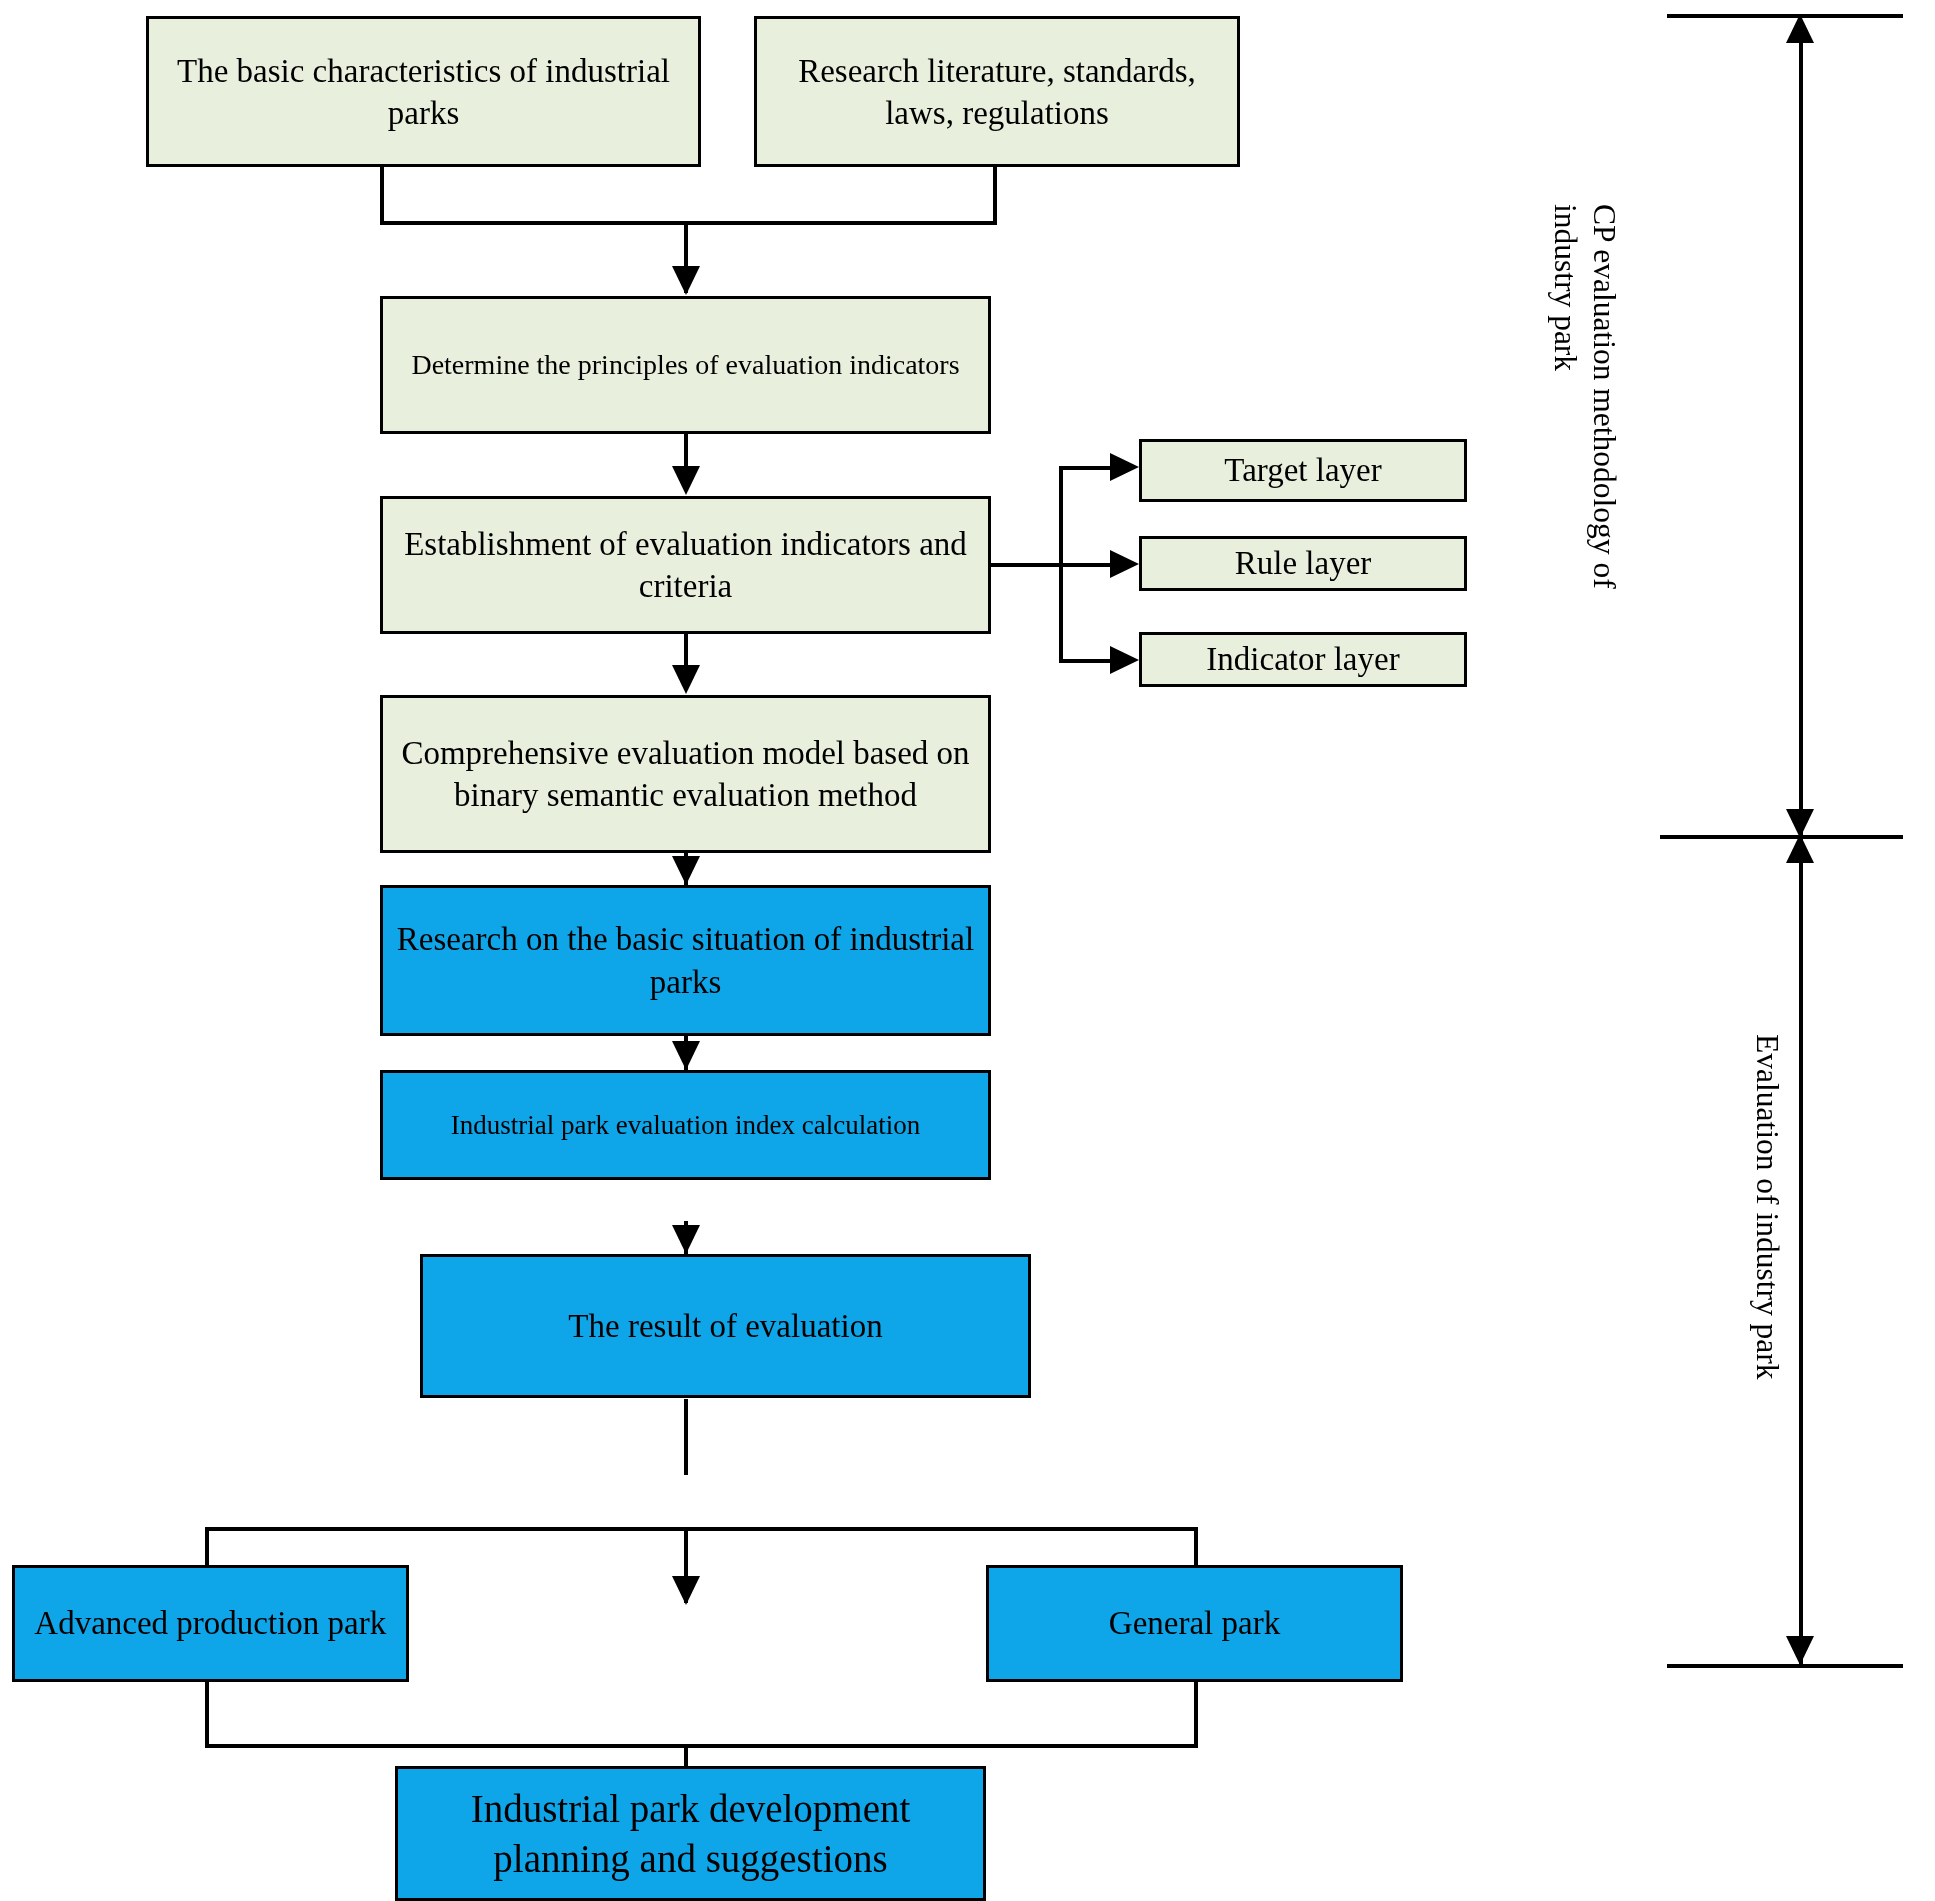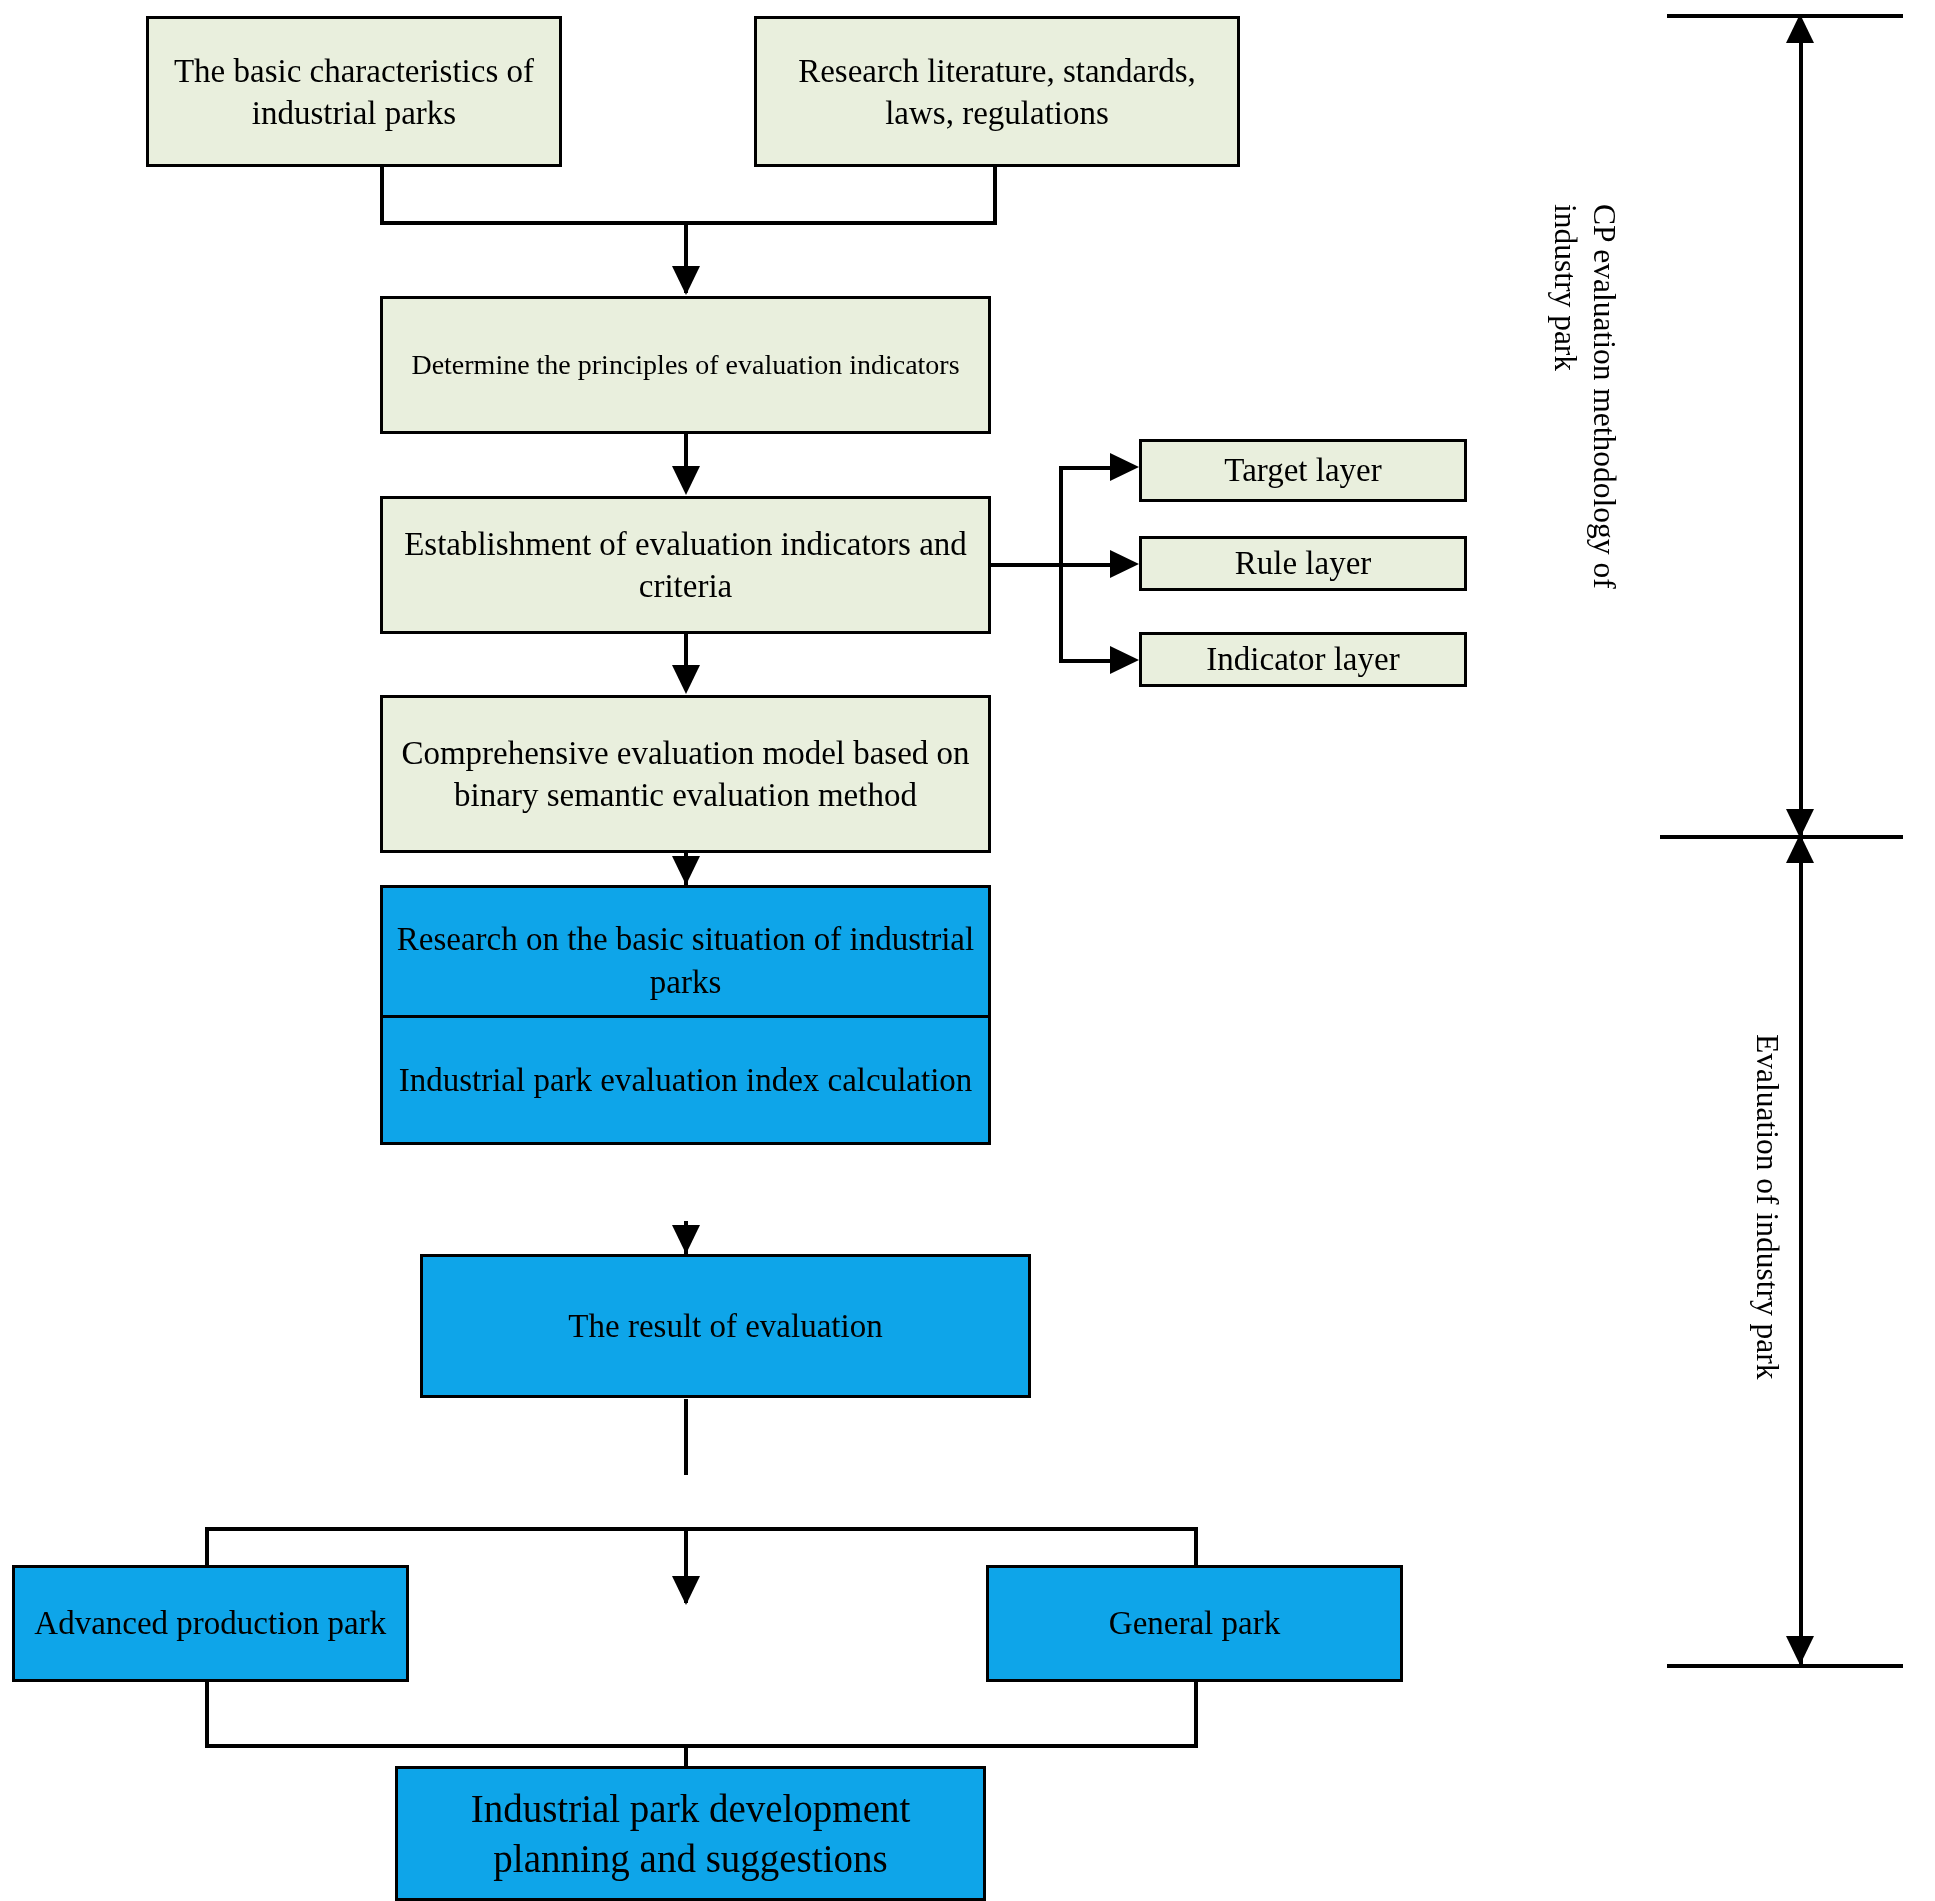--- a/index.html
+++ b/index.html
@@ -52,21 +52,21 @@
     text-align:center;
   }
   .sidebar-rule{position:absolute;background:#000;height:3.9px;}
   .sidebar-stem{position:absolute;background:#000;width:3.9px;}
 </style>
 </head>
 <body>
 
 <div id="canvas">
 
-  <div class="node light" style="left:146px;top:16.4px;width:416px;height:151px;font-size:33px;">
+  <div class="node light" style="left:146px;top:16.4px;width:555px;height:151px;font-size:33px;">
     <span>The basic characteristics of industrial parks</span>
   </div>
 
   <div class="node light" style="left:754px;top:16.4px;width:486px;height:151px;font-size:33px;">
     <span>Research literature, standards, laws, regulations</span>
   </div>
 
   <div class="seg vline" style="left:380px;top:167px;height:58px;"></div>
   <div class="seg vline" style="left:993px;top:167px;height:58px;"></div>
   <div class="seg hline" style="left:380px;top:221px;width:617px;"></div>
@@ -118,21 +118,21 @@
   <div class="seg vline" style="left:684px;top:852px;height:37px;"></div>
   <div class="arrow-down" style="left:672px;top:856px;"></div>
 
   <div class="node dark" style="left:380px;top:885px;width:611px;height:151px;font-size:33px;">
     <span>Research on the basic situation of industrial parks</span>
   </div>
 
   <div class="seg vline" style="left:684px;top:1036px;height:37px;"></div>
   <div class="arrow-down" style="left:672px;top:1041px;"></div>
 
-  <div class="node dark" style="left:380px;top:1015px;width:611px;height:130px;font-size:33px;">
+  <div class="node dark" style="left:380px;top:1070px;width:611px;height:110px;font-size:27px;">
     <span>Industrial park evaluation index calculation</span>
   </div>
 
   <div class="seg vline" style="left:684px;top:1221px;height:37px;"></div>
   <div class="arrow-down" style="left:672px;top:1225px;"></div>
 
   <div class="node dark" style="left:380px;top:1254px;width:611px;height:144px;font-size:33px;margin-left:40px;">
     <span>The result of evaluation</span>
   </div>
 

